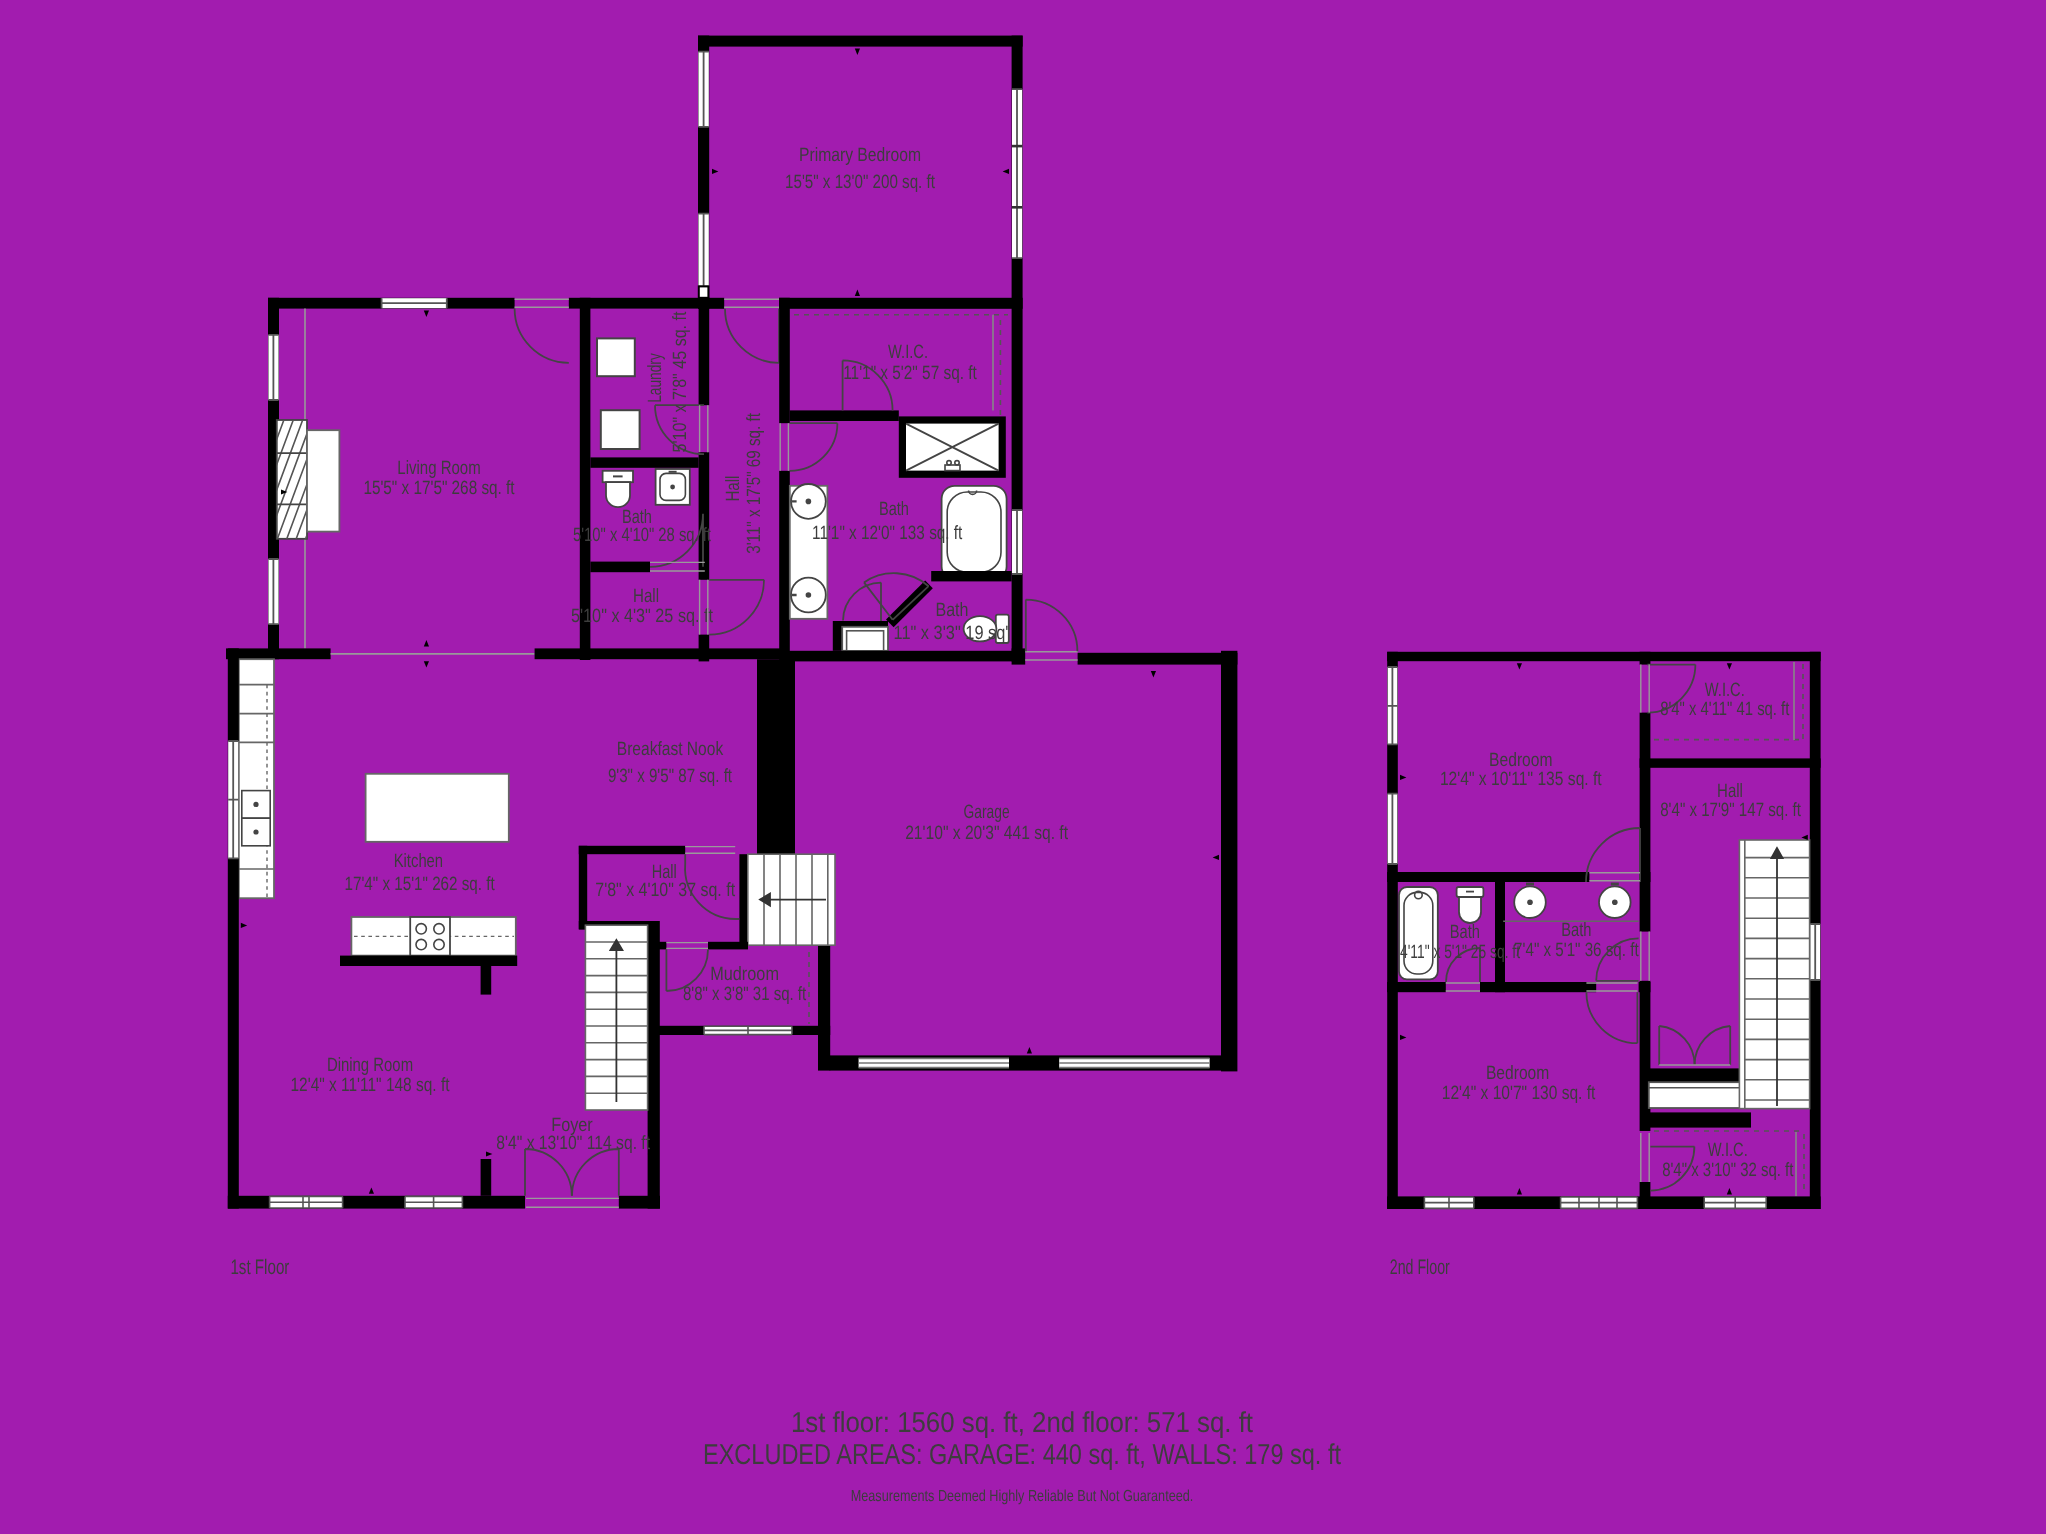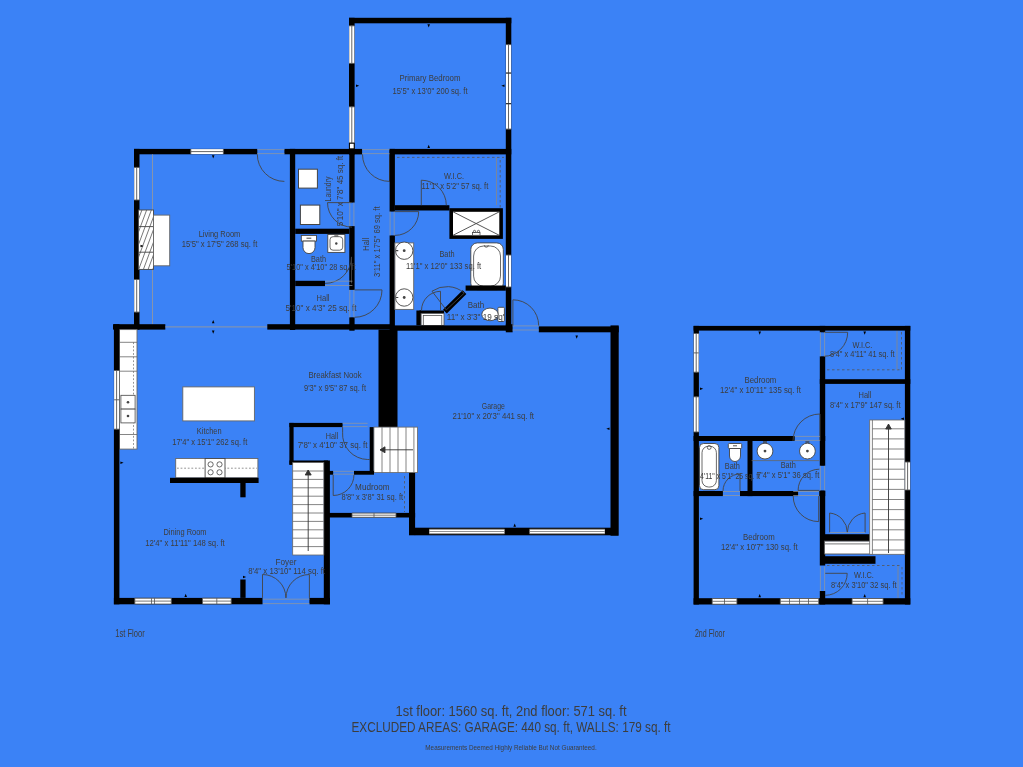--- a/index.html
+++ b/index.html
@@ -1,16 +1,16 @@
 <!DOCTYPE html>
 <html><head>
 <meta charset="utf-8">
 <style>
   html,body{margin:0;padding:0;background:#ffffff;}
-  .page{width:1023px;height:767px;position:relative;background:#3b82f6;overflow:hidden;
+  .page{width:1023px;height:767px;position:relative;background:#a21caf;overflow:hidden;
         font-family:"Liberation Sans", sans-serif;}
   svg{position:absolute;top:0;left:0;}
   text{font-family:"Liberation Sans", sans-serif;fill:#3d3d3d;}
   .rm{font-size:9.6px;}
   .fl{font-size:10.5px;fill:#3d3d3d;}
 </style>
 </head>
 <body>
 <div class="page">
 <svg width="1023" height="767" viewBox="0 0 1023 767">

